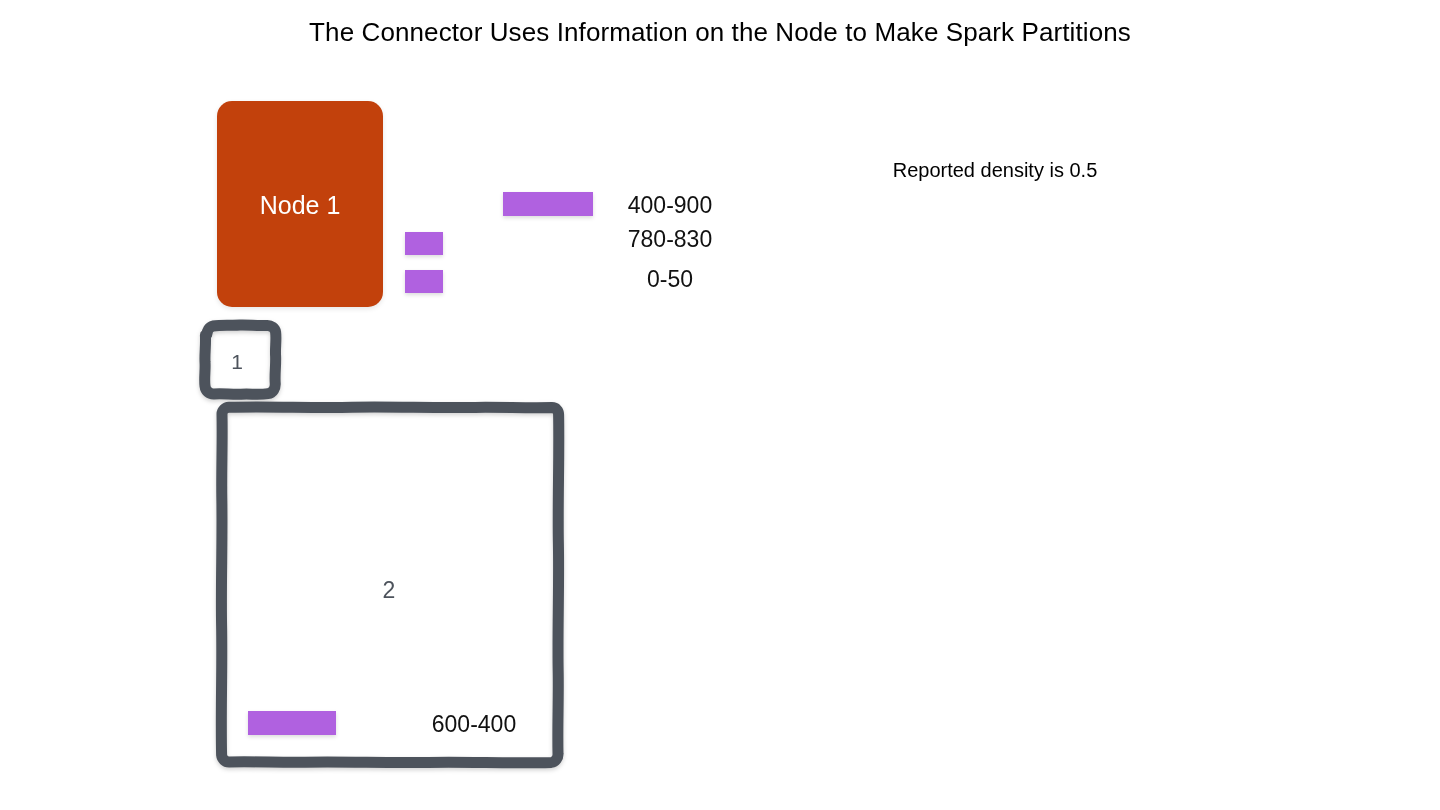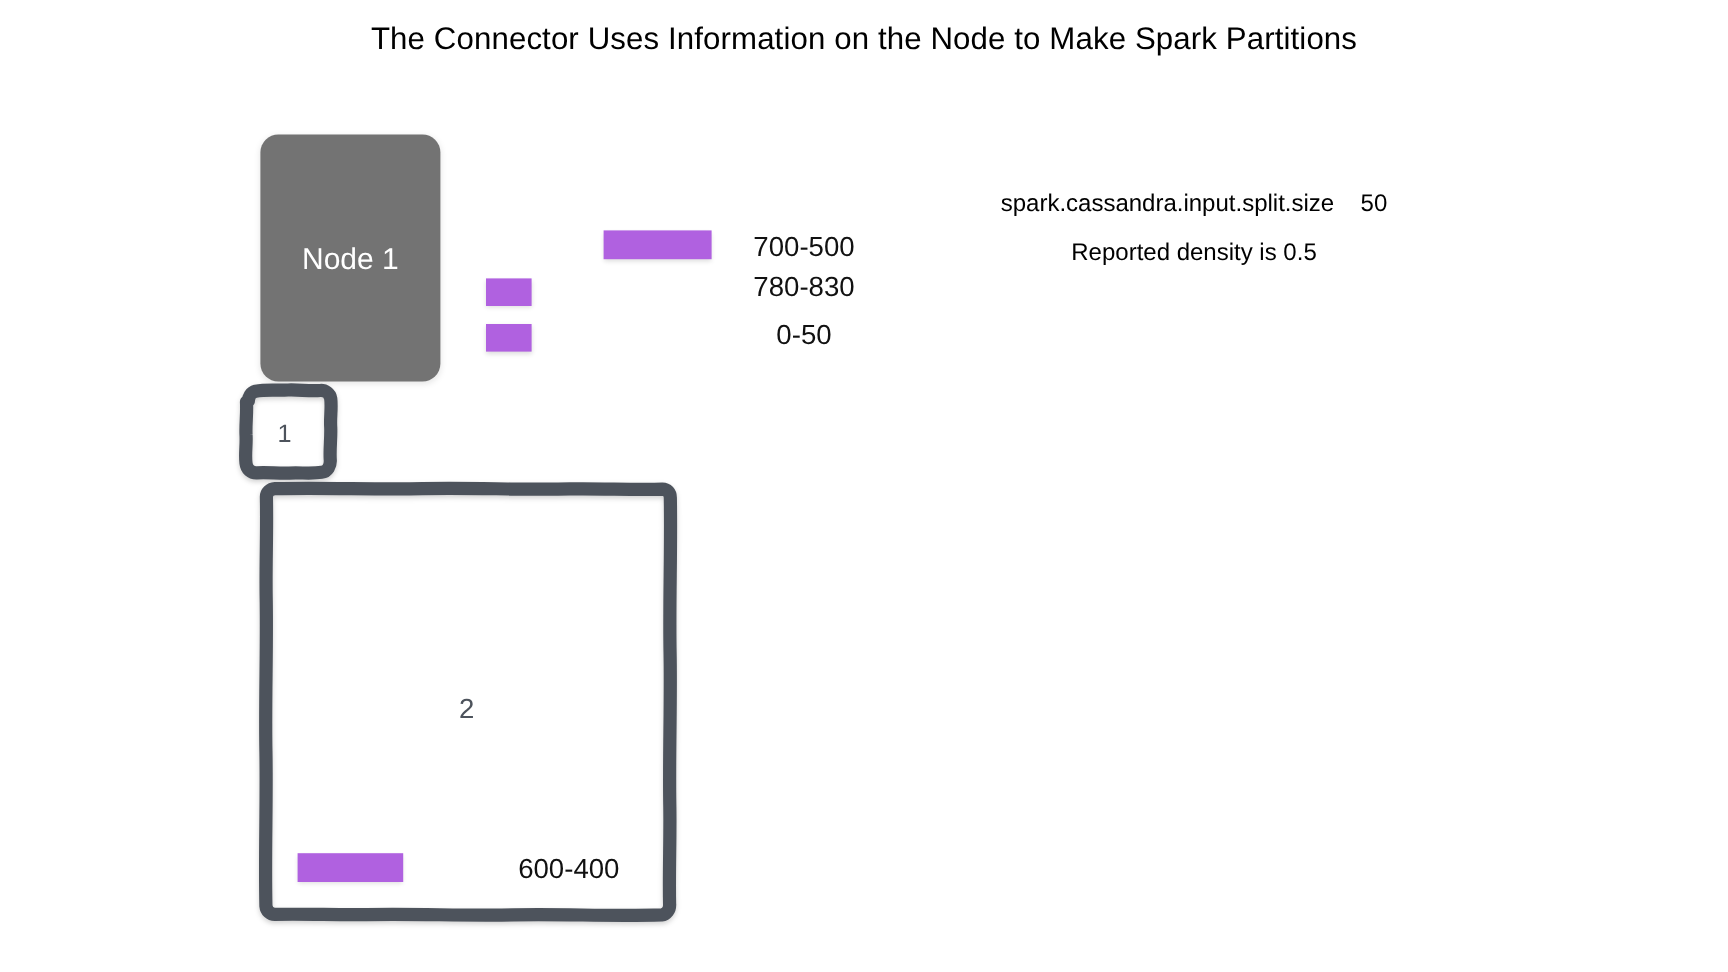--- a/index.html
+++ b/index.html
@@ -27,24 +27,24 @@
     line-height: 45px;
     font-weight: 400;
     color: #000000;
     letter-spacing: 0.1px;
   }
 
   
   #node-card {
     position: absolute;
     left: 217px;
-    top: 112px;
-    width: 150px;
+    top: 101px;
+    width: 166px;
     height: 206px;
-    background: #737373;
+    background: #c2410c;
     border-radius: 15px;
     box-shadow: 0 2px 5px rgba(0,0,0,0.10);
   }
   #node-card .node-label {
     position: absolute;
     left: 0;
     right: 0;
     top: 90px;
     text-align: center;
     color: #ffffff;
@@ -130,28 +130,25 @@
 <div id="slide-title">The Connector Uses Information on the Node to Make Spark Partitions</div>
 
 <div id="node-card">
   <div class="node-label">Node 1</div>
 </div>
 
 <div class="range-bar" id="bar-400-500"></div>
 <div class="range-bar" id="bar-780-830"></div>
 <div class="range-bar" id="bar-0-50"></div>
 
-<div class="range-label" id="label-400-500">700-500</div>
+<div class="range-label" id="label-400-500">400-900</div>
 <div class="range-label" id="label-780-830">780-830</div>
 <div class="range-label" id="label-0-50">0-50</div>
 
 <div id="config-block">
-  <div class="config-line">
-    <span class="config-key">spark.cassandra.input.split.size</span><span class="config-value">50</span>
-  </div>
   <div class="config-line">
     <span class="config-key">Reported density is 0.5</span>
   </div>
 </div>
 
 <div class="sketch-box" id="partition-1">
   <div class="sketch-fill"></div>
   <svg width="86" height="86" viewBox="0 0 86 86">
     <path d="M9,14 C9,11 11,7 15,6 C24,4.4 33,5.6 42,5 C51,4.6 60,6.2 69,5.4
              C73,5.2 77,8 77.6,12 C78.6,20 77,28 77.6,36 C78,45 76.6,54 77.2,63

